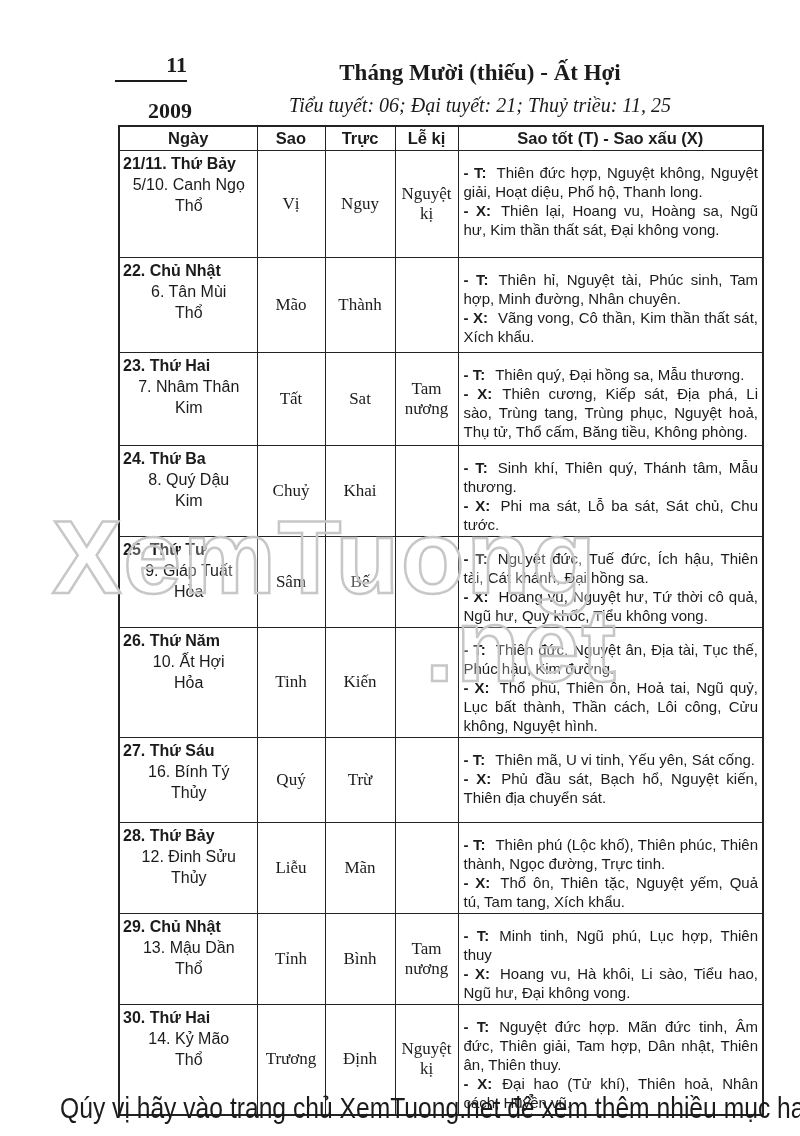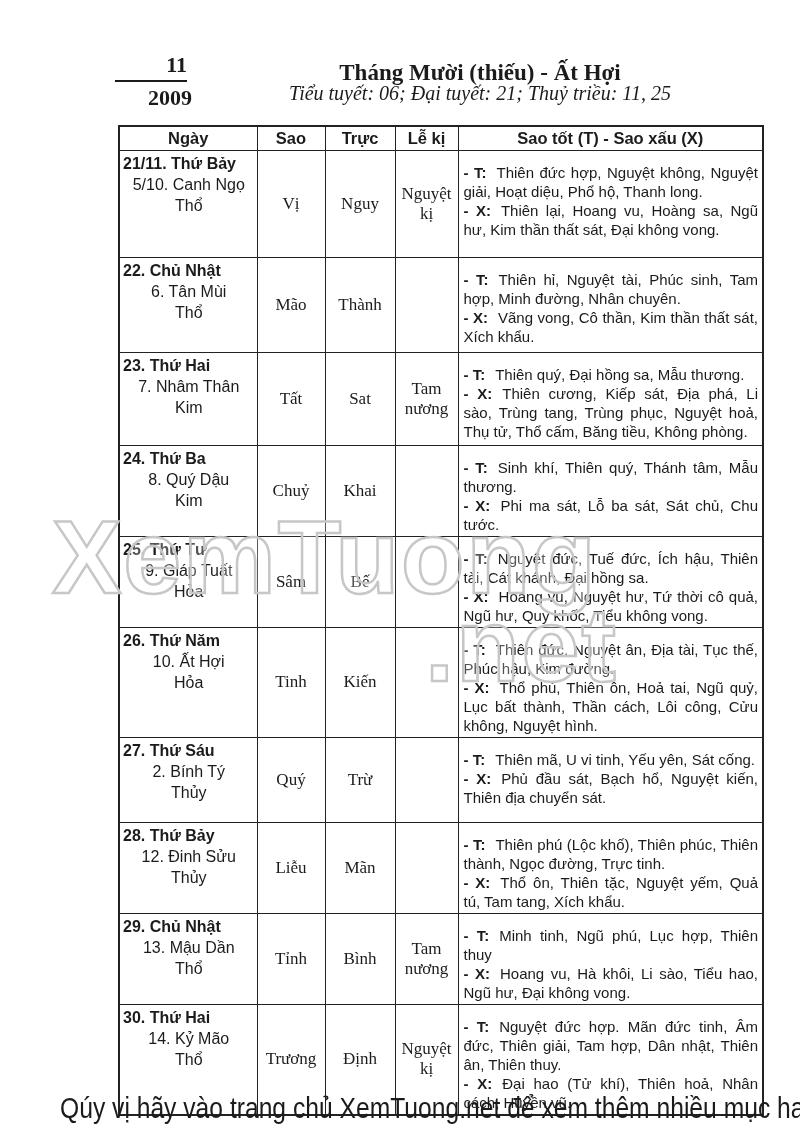--- a/index.html
+++ b/index.html
@@ -8,27 +8,27 @@
     position:relative; width:800px; height:1136px; margin:0 auto;
     background:#ffffff; overflow:hidden; color:#1b1b1b;
     font-family:"Liberation Sans","DejaVu Sans",sans-serif;
   }
   
   .month-year {
     position:absolute; left:110px; top:52px; width:82px; text-align:right;
     font-family:"Liberation Serif","DejaVu Serif",serif; font-weight:bold; font-size:22px;
   }
   .month-year .month { display:block; border-bottom:2px solid #1b1b1b; padding-bottom:2px; width:72px; margin:0 auto; }
-  .month-year .year { display:block; padding-top:3px; }
+  .month-year .year { display:block; padding-top:16px; }
   .page-title {
     position:absolute; left:210px; right:50px; top:60px; text-align:center;
     font-family:"Liberation Serif","DejaVu Serif",serif; font-weight:bold; font-size:23px;
   }
   .page-subtitle {
-    position:absolute; left:200px; right:40px; top:82px; text-align:center;
+    position:absolute; left:200px; right:40px; top:94px; text-align:center;
     font-family:"Liberation Serif","DejaVu Serif",serif; font-style:italic; font-size:20px;
   }
   
   table.calendar {
     position:absolute; left:118px; top:125px; width:644px;
     border-collapse:collapse; table-layout:fixed;
     border:2px solid #222;
   }
   table.calendar th, table.calendar td { border:1px solid #222; }
   thead th {
@@ -195,21 +195,21 @@
       <td class="c-leki"></td>
       <td class="c-stars">
         <p><b class="lbl">- T:</b><span>Thiên đức, Nguyệt ân, Địa tài, Tục thế, Phúc hậu, Kim đường.</span></p>
         <p><b class="lbl">- X:</b><span>Thổ phủ, Thiên ôn, Hoả tai, Ngũ quỷ, Lục bất thành, Thần cách, Lôi công, Cửu không, Nguyệt hình.</span></p>
       </td>
     </tr>
 
     <tr>
       <td class="c-day">
         <div class="d1">27. Thứ Sáu</div>
-        <div class="d2">2. Bính Tý</div>
+        <div class="d2">16. Bính Tý</div>
         <div class="d3">Thủy</div>
       </td>
       <td class="c-sao">Quý</td>
       <td class="c-truc">Trừ</td>
       <td class="c-leki"></td>
       <td class="c-stars">
         <p><b class="lbl">- T:</b><span>Thiên mã, U vi tinh, Yếu yên, Sát cống.</span></p>
         <p><b class="lbl">- X:</b><span>Phủ đầu sát, Bạch hổ, Nguyệt kiến, Thiên địa chuyển sát.</span></p>
       </td>
     </tr>

